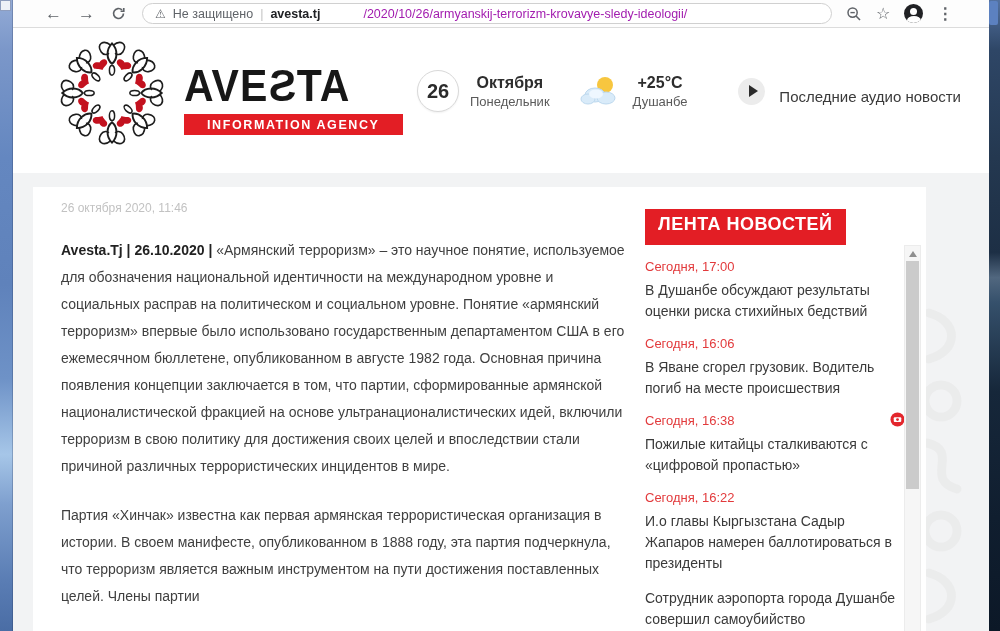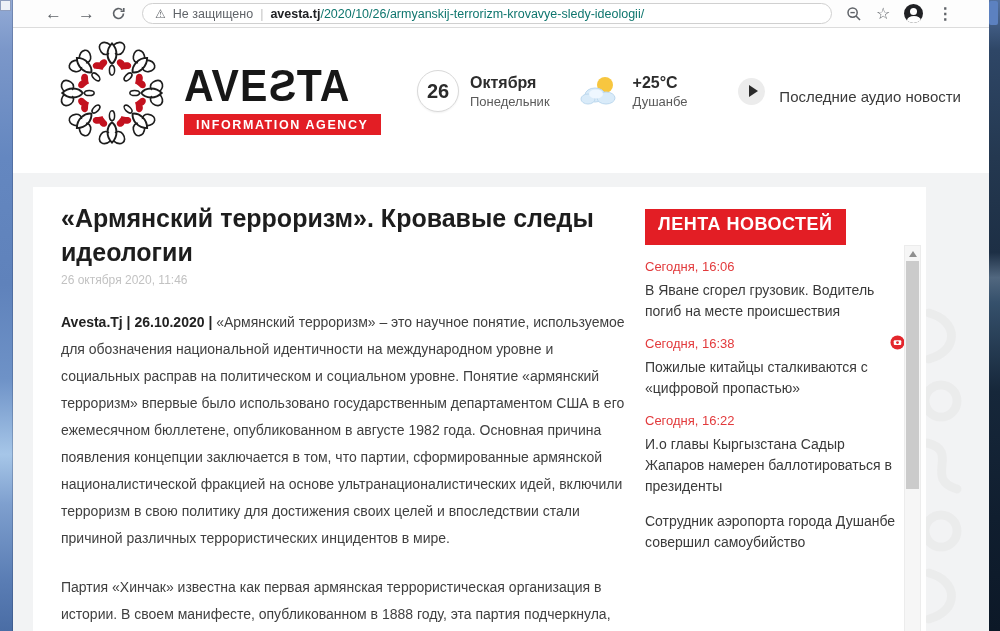--- a/index.html
+++ b/index.html
@@ -20,42 +20,42 @@
 
   
   .browser-bar{position:absolute;left:13px;right:11px;top:0;height:28px;background:#fdfdfd;
     border-bottom:1px solid #dcdcdc;display:flex;align-items:center;padding:0 10px 0 32px;z-index:4;}
   .nav-ic{color:#5f6368;font-size:17px;line-height:1;margin-right:16px;cursor:pointer;display:flex;align-items:center;}
   .url-bar{flex:1;height:21px;max-width:690px;border:1px solid #d0d0d0;border-radius:11px;background:#fff;
     display:flex;align-items:center;gap:7px;padding:0 12px;font-size:12.5px;color:#5f6368;overflow:hidden;white-space:nowrap;}
   .url-bar .warn{font-size:12px;color:#5f6368;}
   .url-bar .sep{color:#c4c4c4;}
   .url-bar .domain{color:#202124;font-weight:bold;}
-  .url-bar .path{color:#0f766e;}
+  .url-bar .path{color:#a21caf;padding-left:43px;}
   .right-ics{display:flex;align-items:center;gap:14px;margin-left:14px;}
   .right-ics .ic{color:#5f6368;font-size:16px;line-height:1;cursor:pointer;display:flex;align-items:center;}
   .avatar{width:19px;height:19px;border-radius:50%;background:#202124;position:relative;overflow:hidden;}
   .avatar:before{content:"";position:absolute;left:6px;top:3.5px;width:7px;height:7px;border-radius:50%;background:#fff;}
   .avatar:after{content:"";position:absolute;left:2.5px;top:12px;width:14px;height:9px;border-radius:50%;background:#fff;}
   .dots{font-weight:bold;font-size:15px;letter-spacing:0;}
 
   
   .page{position:absolute;left:13px;right:11px;top:28px;bottom:0;background:#f2f3f4;overflow:hidden;}
   .site-header{position:absolute;left:0;top:0;right:0;height:145px;background:#fff;z-index:2;}
   .logo-wrap{position:absolute;left:45px;top:8px;display:flex;align-items:center;cursor:pointer;}
   .brand-block{margin-left:18px;padding-top:10px;}
   .brand{font-size:41px;font-weight:900;color:#171717;letter-spacing:1px;transform:scaleY(1.08);transform-origin:left top;white-space:nowrap;}
   .brand .flip{display:inline-block;transform:scaleX(-1);}
   .brand-sub{margin-top:6px;background:var(--red);color:#fff;font-size:12.5px;font-weight:bold;
-    letter-spacing:1.6px;padding:4px 12px 3px;display:inline-block;}
+    letter-spacing:1.6px;padding:4px 23px 3px;display:inline-block;}
   .header-right{position:absolute;left:404px;right:28px;top:42px;display:flex;align-items:center;}
   .date-circle{width:42px;height:42px;border:1px solid #d9d9d9;border-radius:50%;display:flex;align-items:center;justify-content:center;
     font-size:20px;font-weight:bold;color:#2b2b2b;background:#fff;box-shadow:0 1px 2px rgba(0,0,0,.06);}
   .hcol{margin-left:11px;}
-  .hcol .big{font-size:16px;font-weight:bold;color:#2d2d2d;}
+  .hcol .big{font-size:16px;font-weight:bold;color:#2d2d2d;text-align:center;}
   .hcol .small{font-size:13px;color:#5a5a5a;margin-top:2px;}
   .weather{display:flex;align-items:center;margin-left:28px;}
   .audio{display:flex;align-items:flex-end;margin-left:auto;margin-right:0;cursor:pointer;}
   .play-btn{width:27px;height:27px;border-radius:50%;background:#ececec;display:flex;align-items:center;justify-content:center;}
   .play-btn .tri{width:0;height:0;border-left:9px solid #2b2b2b;border-top:6px solid transparent;border-bottom:6px solid transparent;margin-left:3px;}
   .audio-label{font-size:15px;color:#3a3a3a;margin-left:14px;}
 
   
   .body-bg{position:absolute;left:0;right:0;top:145px;bottom:0;background:#f2f3f4;}
   .wm{position:absolute;opacity:.55;}
@@ -209,29 +209,33 @@
             <path d="M140 26 L154 0 L168 26 Z"></path>
             <path d="M176 0 L190 26 L204 0 Z"></path>
           <path d="M212 26 L226 0 L240 26 Z"></path>
             <path d="M246 0 L260 26 L274 0 Z"></path>
         </g>
       </svg>
 
       <div class="card">
 
         <article class="article">
-          <h1>«Армянский терроризм». Кровавые следы идеологии</h1>
           <div class="art-date">26 октября 2020, 11:46</div>
           <p><b>Avesta.Tj | 26.10.2020 |</b> <span>«Армянский терроризм» – это научное понятие, используемое для обозначения национальной идентичности на международном уровне и социальных расправ на политическом и социальном уровне. Понятие «армянский терроризм» впервые было использовано государственным департаментом США в его ежемесячном бюллетене, опубликованном в августе 1982 года. Основная причина появления концепции заключается в том, что партии, сформированные армянской националистической фракцией на основе ультранационалистических идей, включили терроризм в свою политику для достижения своих целей и впоследствии стали причиной различных террористических инцидентов в мире.</span></p>
           <p>Партия «Хинчак» известна как первая армянская террористическая организация в истории. В своем манифесте, опубликованном в 1888 году, эта партия подчеркнула, что терроризм является важным инструментом на пути достижения поставленных целей. Члены партии</p>
         </article>
 
         <aside class="feed">
           <div class="feed-banner">ЛЕНТА НОВОСТЕЙ</div>
           <div class="feed-items">
+  <div class="feed-item">
+    <div class="feed-time">Сегодня, 17:00</div>
+
+    <div class="feed-title">В Душанбе обсуждают результаты оценки риска стихийных бедствий</div>
+  </div>
 
   <div class="feed-item">
     <div class="feed-time">Сегодня, 16:06</div>
 
     <div class="feed-title">В Яване сгорел грузовик. Водитель погиб на месте происшествия</div>
   </div>
 
   <div class="feed-item">
     <div class="feed-time">Сегодня, 16:38</div>
     <svg class="cam" width="15" height="15" viewBox="0 0 16 16">

